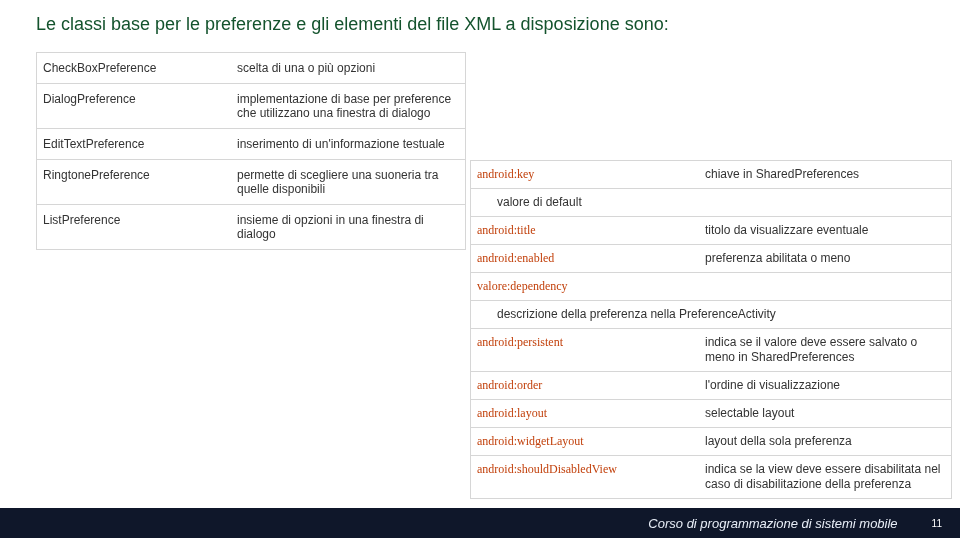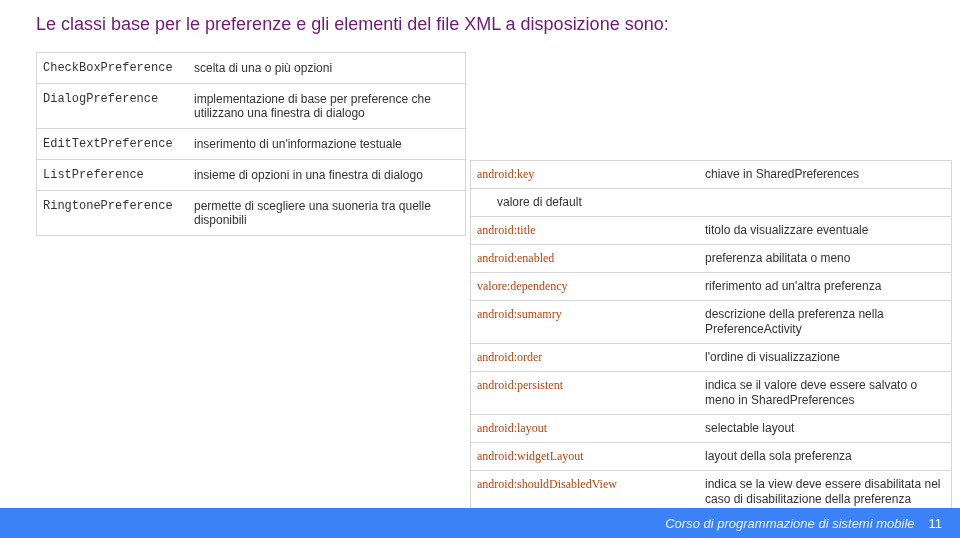--- a/index.html
+++ b/index.html
@@ -9,21 +9,21 @@
     font-family: "Segoe UI", Arial, sans-serif;
     background: #fff;
     overflow: hidden;
     position: relative;
   }
   .title {
     position: absolute;
     top: 14px;
     left: 36px;
     font-size: 18px;
-    color: #701a75;
+    color: #14532d;
   }
   .table1 {
     position: absolute;
     top: 52px;
     left: 36px;
     width: 430px;
     border: 1px solid #d6d6d6;
     background: #fff;
   }
   .table2 {
@@ -34,43 +34,44 @@
     border: 1px solid #d6d6d6;
     background: #fff;
   }
   .row {
     display: flex;
     border-bottom: 1px solid #d6d6d6;
     font-size: 12px;
     color: #333;
   }
   .row:last-child { border-bottom: none; }
-  .table1 .c1 { width: 155px; padding: 8px 6px 8px 6px; font-family: Liberation Mono, monospace; }
-  .table1 .c2 { flex: 1; padding: 8px 6px 8px 2px; }
+  .table1 .c1 { width: 155px; padding: 8px 6px 8px 6px; }
+  .table1 .c2 { flex: 1; padding: 8px 6px 8px 2px; margin-left: 43px; }
   .table2 .c1 { width: 208px; padding: 6px 6px 6px 6px; font-family: Liberation Serif, serif; font-size: 12px; color:#c2410c; }
   .table2 .c2 { flex: 1; padding: 6px 6px 6px 2px; margin-left: 24px; }
   .table2 .row { font-size: 12px; line-height: 1.25; }
   .footer {
     position: absolute;
     left: 0; right: 0; bottom: 0;
     height: 30px;
-    background: #3b82f6;
+    background: #0f172a;
     display: flex;
     align-items: center;
     justify-content: flex-end;
     padding-right: 12px;
     color: #fff;
+    gap: 20px;
   }
   .footer-text {
     font-size: 13px;
     font-style: italic;
     color: #e8eef7;
   }
   .footer-num {
-    font-size: 13px;
+    font-size: 10px;
     margin-left: 14px;
     margin-right: 6px;
     color: #fff;
   }
 </style>
 </head>
 <body>
 
 <div class="title">Le classi base per le preferenze e gli elementi del file XML a disposizione sono:</div>
 
@@ -81,26 +82,26 @@
   </div>
   <div class="row">
     <div class="c1">DialogPreference</div>
     <div class="c2">implementazione di base per preference che utilizzano una finestra di dialogo</div>
   </div>
   <div class="row">
     <div class="c1">EditTextPreference</div>
     <div class="c2">inserimento di un'informazione testuale</div>
   </div>
   <div class="row">
+    <div class="c1">RingtonePreference</div>
+    <div class="c2">permette di scegliere una suoneria tra quelle disponibili</div>
+  </div>
+  <div class="row">
     <div class="c1">ListPreference</div>
     <div class="c2">insieme di opzioni in una finestra di dialogo</div>
-  </div>
-  <div class="row">
-    <div class="c1">RingtonePreference</div>
-    <div class="c2">permette di scegliere una suoneria tra quelle disponibili</div>
   </div>
 </div>
 
 <div class="table2">
   <div class="row">
     <div class="c1">android:key</div>
     <div class="c2">chiave in SharedPreferences</div>
   </div>
   <div class="row">
     <div class="c2">valore di default</div>
@@ -108,33 +109,31 @@
   <div class="row">
     <div class="c1">android:title</div>
     <div class="c2">titolo da visualizzare eventuale</div>
   </div>
   <div class="row">
     <div class="c1">android:enabled</div>
     <div class="c2">preferenza abilitata o meno</div>
   </div>
   <div class="row">
     <div class="c1">valore:dependency</div>
-    <div class="c2">riferimento ad un'altra preferenza</div>
   </div>
   <div class="row">
-    <div class="c1">android:sumamry</div>
     <div class="c2">descrizione della preferenza nella PreferenceActivity</div>
+  </div>
+  <div class="row">
+    <div class="c1">android:persistent</div>
+    <div class="c2">indica se il valore deve essere salvato o meno in SharedPreferences</div>
   </div>
   <div class="row">
     <div class="c1">android:order</div>
     <div class="c2">l'ordine di visualizzazione</div>
-  </div>
-  <div class="row">
-    <div class="c1">android:persistent</div>
-    <div class="c2">indica se il valore deve essere salvato o meno in SharedPreferences</div>
   </div>
   <div class="row">
     <div class="c1">android:layout</div>
     <div class="c2">selectable layout</div>
   </div>
   <div class="row">
     <div class="c1">android:widgetLayout</div>
     <div class="c2">layout della sola preferenza</div>
   </div>
   <div class="row">

